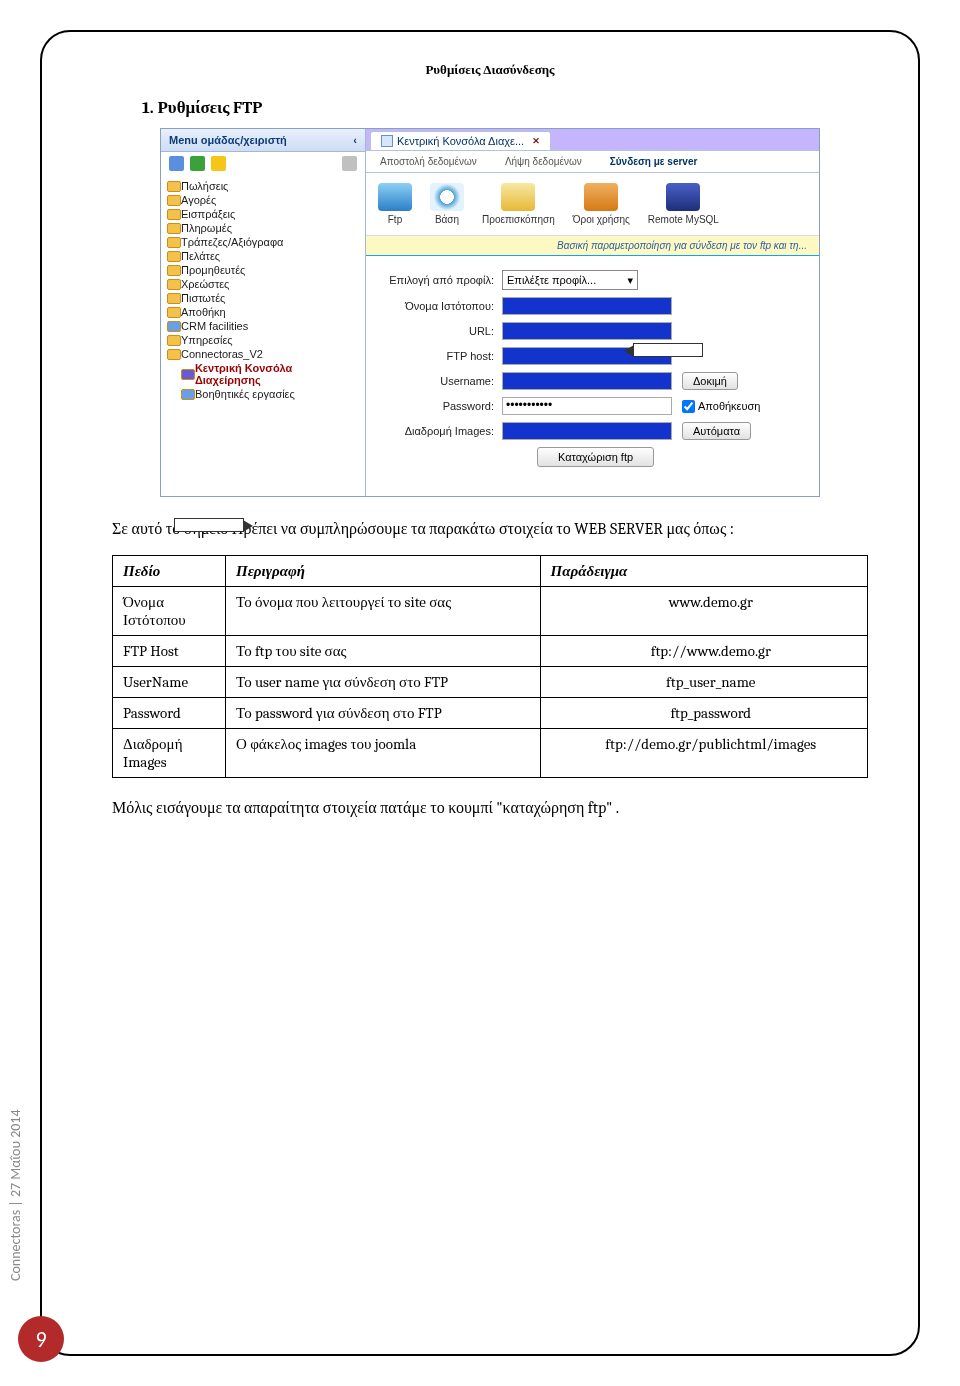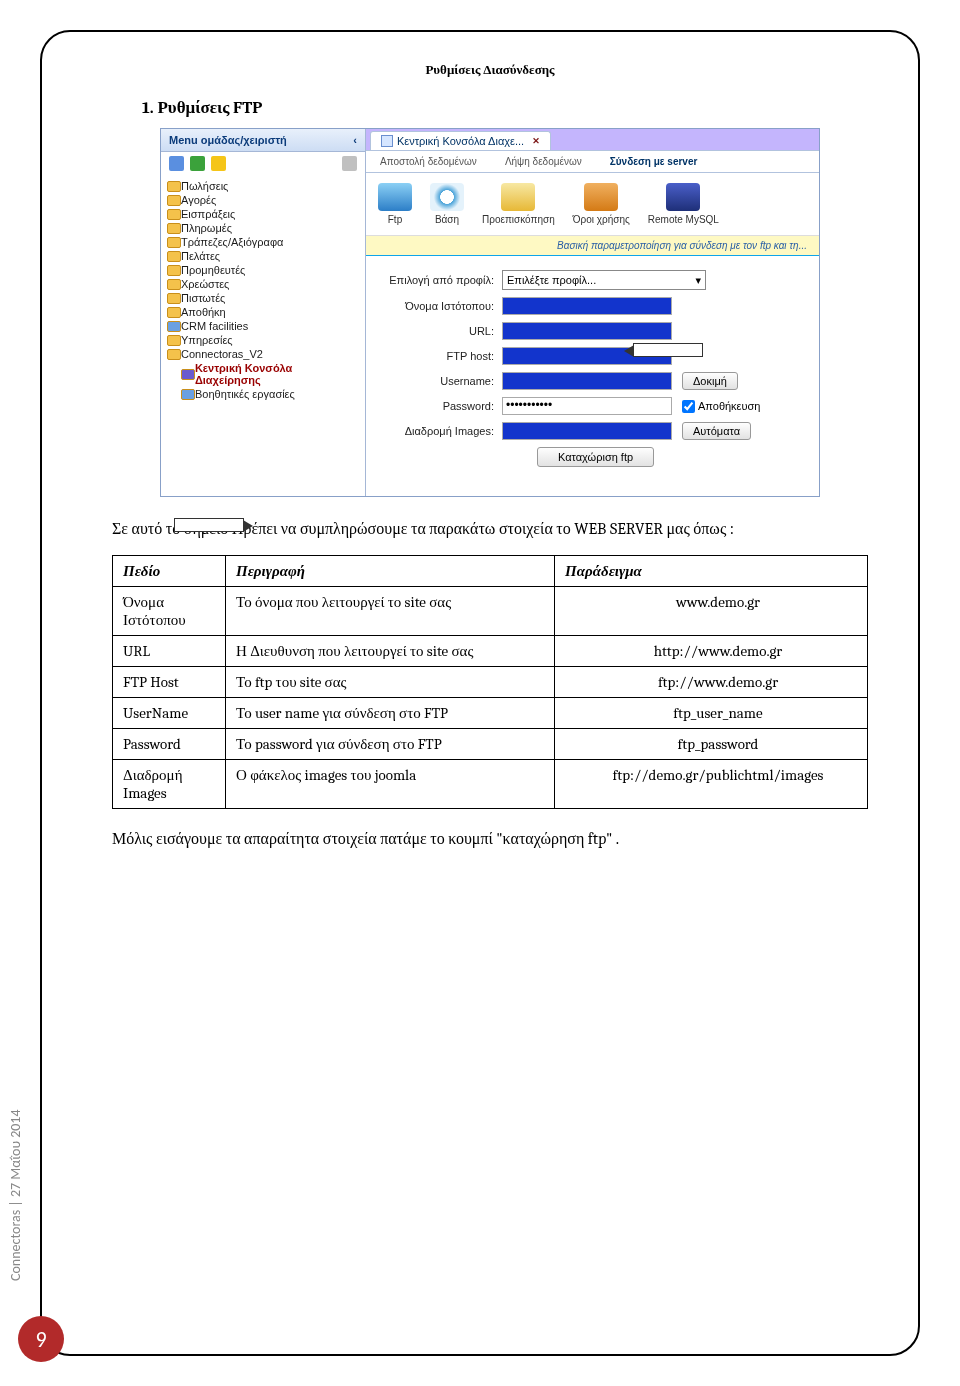--- a/index.html
+++ b/index.html
@@ -79,21 +79,21 @@
   .toolbar { display:flex; gap:18px; padding:10px 12px; background:#fff; border-bottom:1px solid #ddd; align-items:flex-end;}
   .tbtn { text-align:center; font-size:10px; color:#333; }
   .tbtn .ic { width:34px; height:28px; margin:0 auto 3px; border-radius:4px; }
   .ftp-ic{background:linear-gradient(#8bd0f5,#2c7ec7);} .eye-ic{background:radial-gradient(circle,#fff 30%,#4aa3d9 32%,#e4f2fb 60%);} .prev-ic{background:linear-gradient(#f7e8a3,#e7b836);} .terms-ic{background:linear-gradient(#f0b060,#d47a15);} .mysql-ic{background:linear-gradient(#4a5fc9,#1e2f78);}
   .crumb { font-style:italic; color:#2a5fa6; font-size:10px; padding:4px 12px; background:#fef9c3; border-bottom:1px solid #0ea5e9;text-align:right;}
   .form-area { padding:14px 16px; background:#fff; min-height:240px;}
   .frow { display:flex; align-items:center; margin-bottom:7px; }
   .flabel { width:120px; text-align:right; padding-right:8px; font-size:11px; color:#222;}
   .fval { width:170px; height:18px; border:1px solid #aaa; background:#1234CC; }
   .fval.pwd { background:#fff; color:#000; font-size:12px; padding:0 3px;}
-  .fsel { width:204px; height:20px; border:1px solid #888; background:#fff; font-size:11px; padding:1px 4px; display:flex; align-items:center; justify-content:space-between;}
+  .fsel { width:136px; height:20px; border:1px solid #888; background:#fff; font-size:11px; padding:1px 4px; display:flex; align-items:center; justify-content:space-between;}
   .fbtn { margin-left:10px; border:1px solid #999; background:linear-gradient(#fefefe,#e2e2e2); padding:2px 10px; font-size:11px; border-radius:3px;}
   .fchk { margin-left:10px; font-size:11px; display:flex; align-items:center; gap:3px;}
   .fchk input{width:13px;height:13px;}
   .arrow-right { width:70px; height:14px; border:1.2px solid #333; position:absolute; left:62px; top:390px; background:#fff;}
   .arrow-right::after{ content:''; position:absolute; right:-10px; top:1px; border-left:10px solid #333; border-top:6px solid transparent; border-bottom:6px solid transparent;}
   .arrow-left { width:70px; height:14px; border:1.2px solid #333; position:absolute; right:165px; top:215px; background:#fff;}
   .arrow-left::before{ content:''; position:absolute; left:-10px; top:1px; border-right:10px solid #333; border-top:6px solid transparent; border-bottom:6px solid transparent;}
   
   .mid-text { font-size:16px; line-height:1.5; margin-top:6px; margin-bottom:14px;}
   
@@ -295,25 +295,20 @@
         <th>Παράδειγμα</th>
       </tr>
     </thead>
     <tbody>
       <tr>
           <td class="col1">Όνομα Ιστότοπου</td>
           <td>Το όνομα που λειτουργεί το site σας</td>
           <td class="col3">www.demo.gr</td>
         </tr>
       <tr>
-          <td class="col1">URL</td>
-          <td>Η Διευθυνση που λειτουργεί το site σας</td>
-          <td class="col3">http://www.demo.gr</td>
-        </tr>
-      <tr>
           <td class="col1">FTP Host</td>
           <td>Το ftp του site σας</td>
           <td class="col3">ftp://www.demo.gr</td>
         </tr>
       <tr>
           <td class="col1">UserName</td>
           <td>Το user name για σύνδεση στο FTP</td>
           <td class="col3">ftp_user_name</td>
         </tr>
       <tr>

